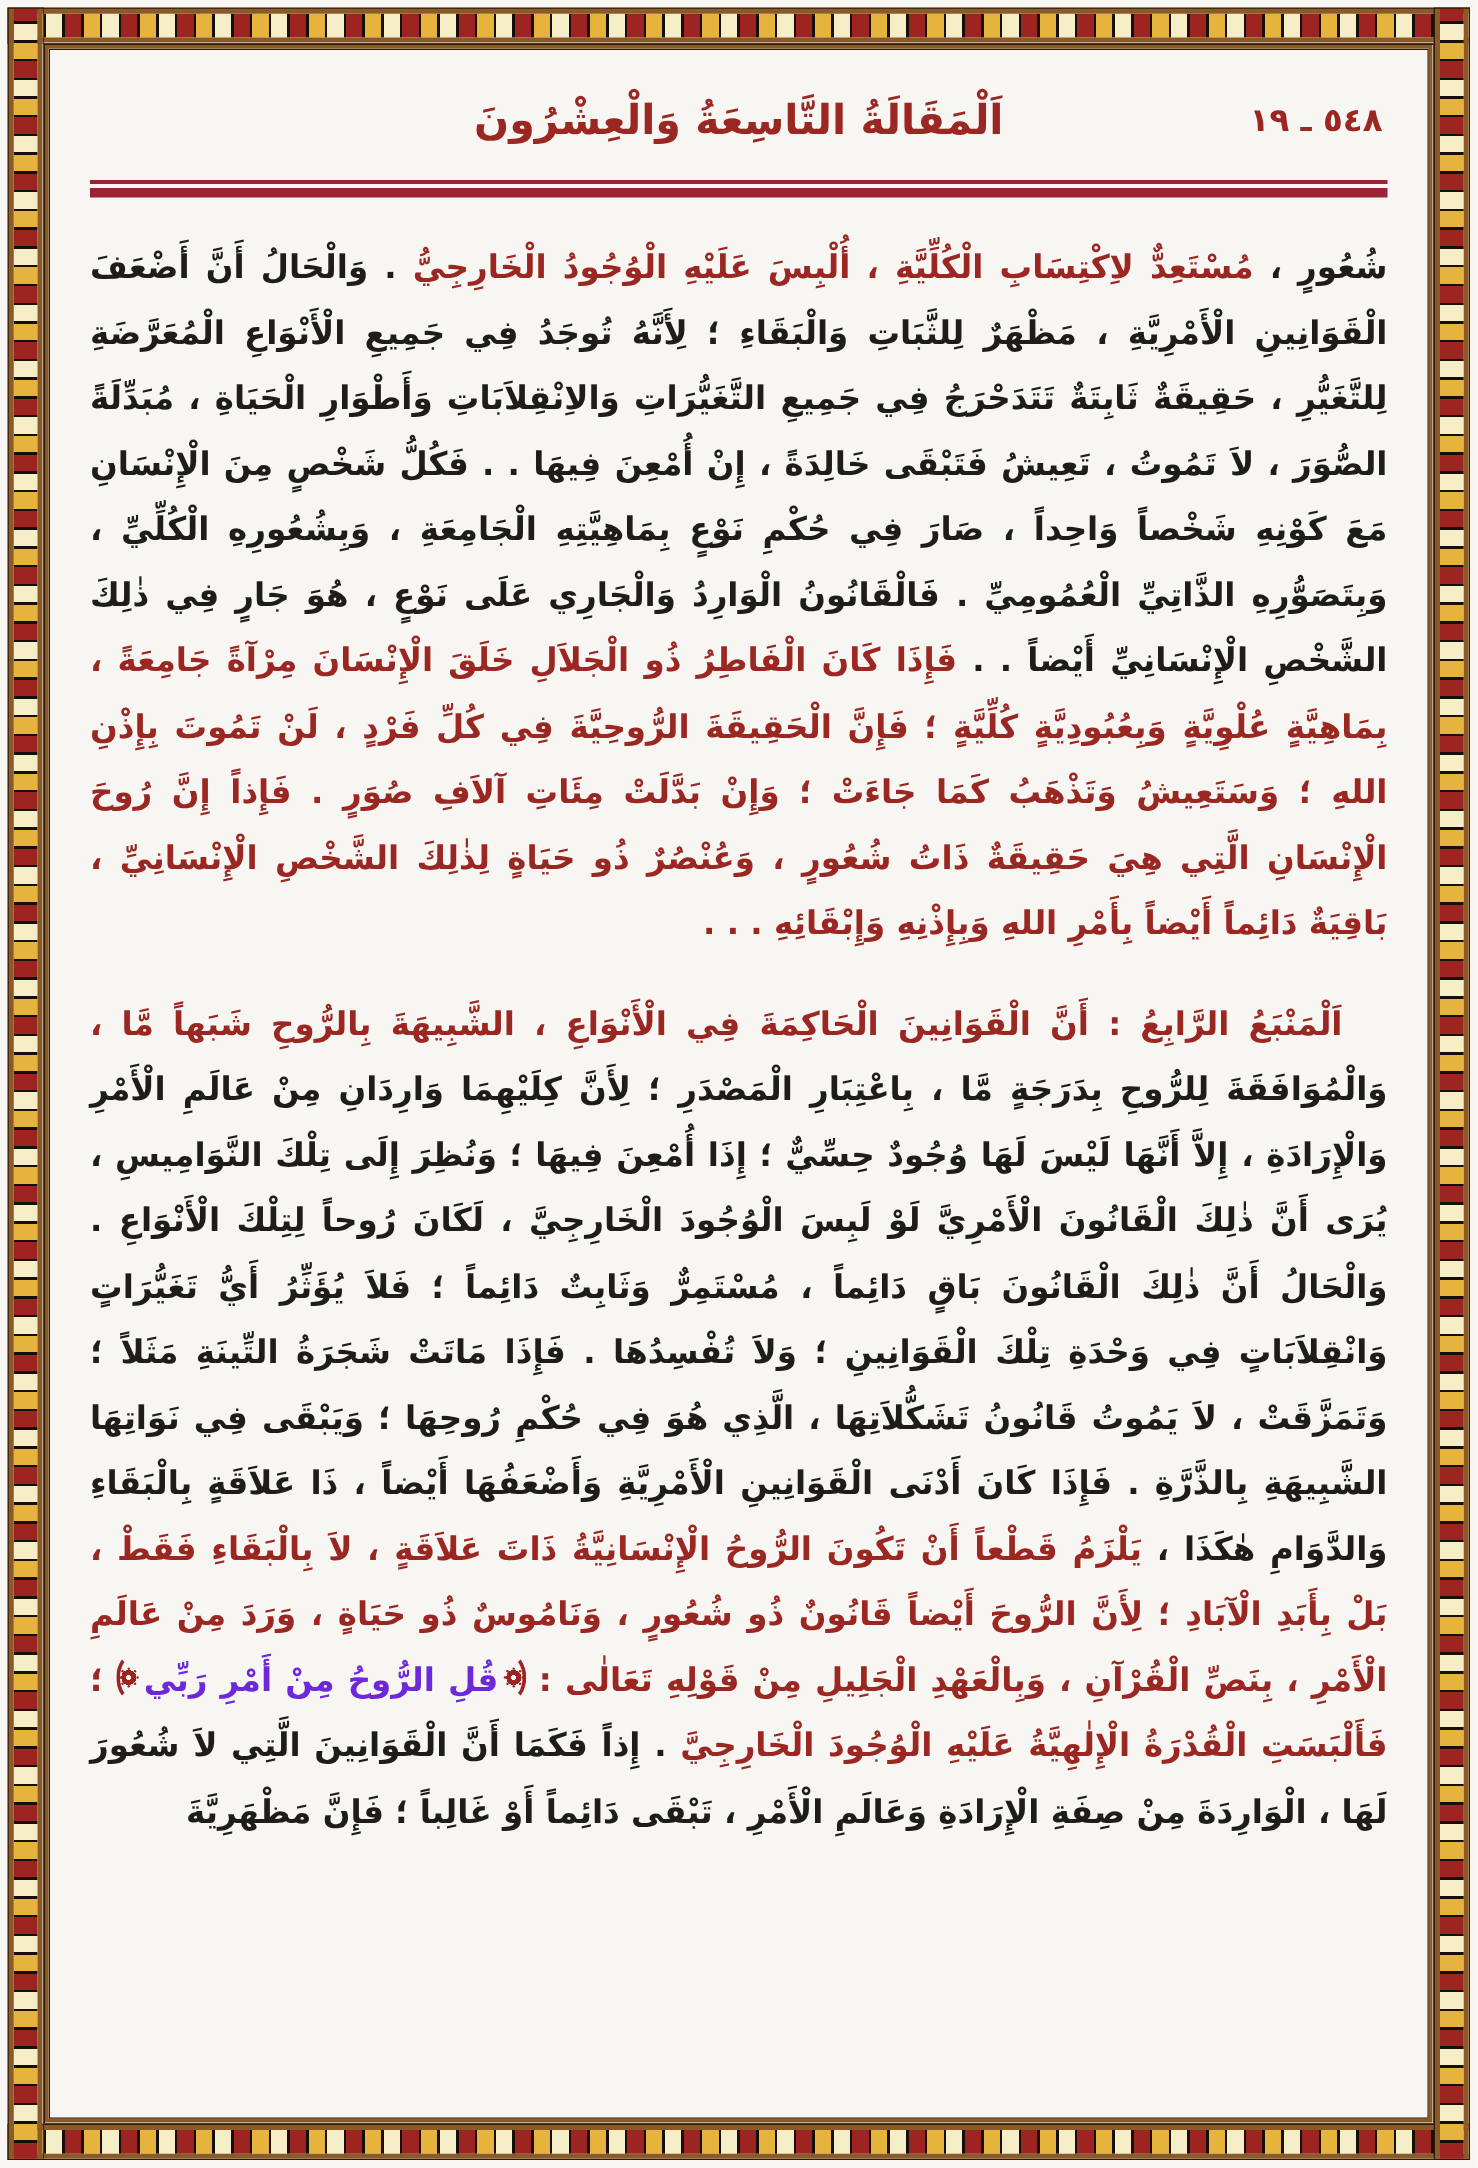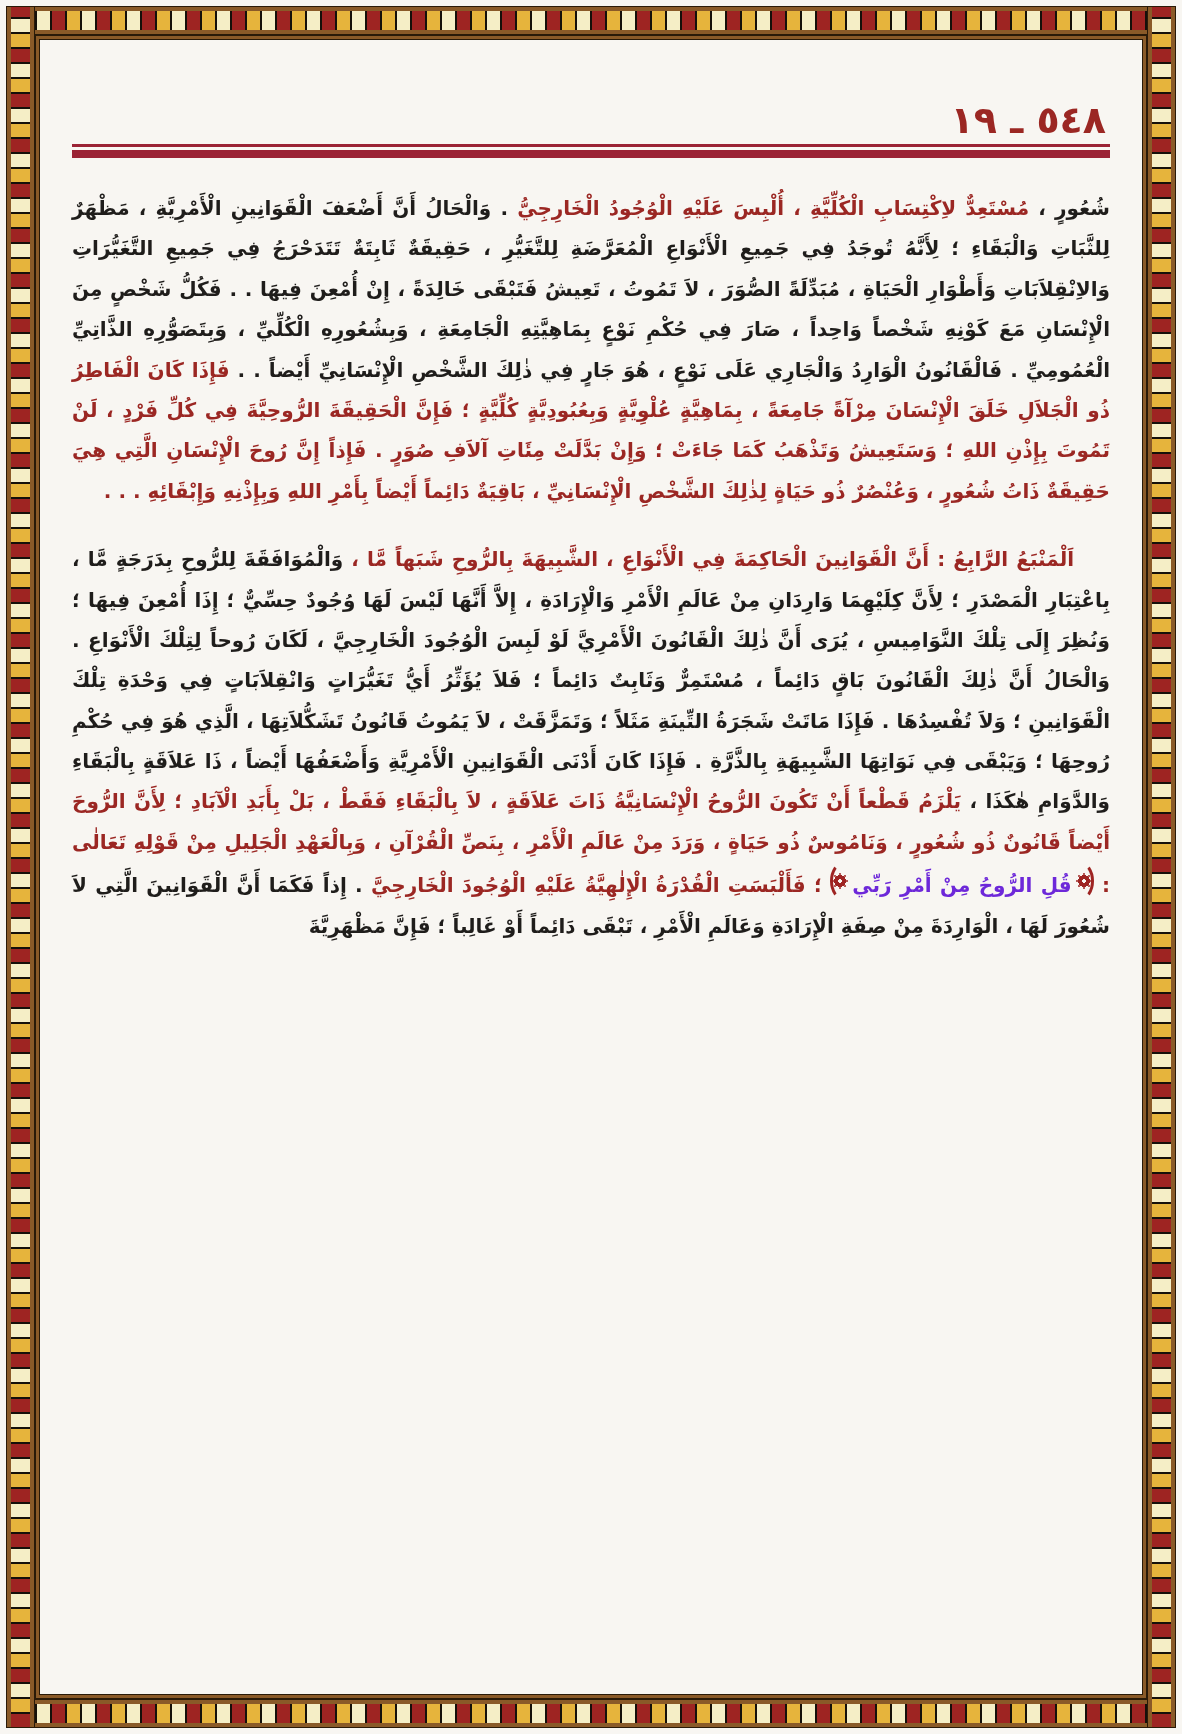--- a/index.html
+++ b/index.html
@@ -41,34 +41,34 @@
   }
   
   .content{
     position:absolute;top:42px;bottom:42px;left:44px;right:44px;
     padding:30px 28px 0 28px;overflow:hidden;
     direction:rtl;
   }
   .header{position:relative;height:64px;}
   .page-number{
     position:absolute;right:4px;top:10px;
-    color:#9b2723;font-size:38px;font-weight:bold;letter-spacing:2px;margin-top:16px;
+    color:#9b2723;font-size:26px;font-weight:bold;letter-spacing:2px;
   }
   .doc-title{
     position:absolute;left:0;right:0;top:4px;text-align:center;
     color:#9b2723;font-size:33px;font-weight:bold;
   }
   .double-rule{
     height:14px;margin-top:8px;
     background:linear-gradient(to bottom,
       #9b2335 0 3px,#f8f6f2 3px 6px,#9b2335 6px 14px);
   }
   .body-text{
     margin-top:30px;
-    font-size:20px;font-weight:bold;line-height:2.02;
+    font-size:26px;font-weight:bold;line-height:2.02;
     color:#1f1d1b;text-align:justify;
   }
   .body-text p{margin:0 0 28px 0;}
   .body-text p.indent{text-indent:36px;}
   .seg-black{color:#1f1d1b;}
   .seg-red{color:#9b2723;}
   .seg-blue{color:#6d28d9;}
   
   .ayah{
     display:inline-block;position:relative;width:22px;height:38px;
@@ -101,20 +101,21 @@
 
   <div class="strip h top"></div>
   <div class="strip h bottom"></div>
   <div class="strip v left"></div>
   <div class="strip v right"></div>
   <div class="inner-line"></div>
 
   <div class="content">
     <div class="header">
       <div class="page-number">٥٤٨ ـ ١٩</div>
+      <div class="doc-title">اَلْمَقَالَةُ التَّاسِعَةُ وَالْعِشْرُونَ</div>
     </div>
     <div class="double-rule"></div>
     <div class="body-text">
         <p><span class="seg-black">شُعُورٍ ، </span><span class="seg-red">مُسْتَعِدٌّ لاِكْتِسَابِ الْكُلِّيَّةِ ، أُلْبِسَ عَلَيْهِ الْوُجُودُ الْخَارِجِيُّ</span><span class="seg-black"> . وَالْحَالُ أَنَّ أَضْعَفَ الْقَوَانِينِ الْأَمْرِيَّةِ ، مَظْهَرٌ لِلثَّبَاتِ وَالْبَقَاءِ ؛ لِأَنَّهُ تُوجَدُ فِي جَمِيعِ الْأَنْوَاعِ الْمُعَرَّضَةِ لِلتَّغَيُّرِ ، حَقِيقَةٌ ثَابِتَةٌ تَتَدَحْرَجُ فِي جَمِيعِ التَّغَيُّرَاتِ وَالاِنْقِلاَبَاتِ وَأَطْوَارِ الْحَيَاةِ ، مُبَدِّلَةً الصُّوَرَ ، لاَ تَمُوتُ ، تَعِيشُ فَتَبْقَى خَالِدَةً ، إِنْ أُمْعِنَ فِيهَا . . فَكُلُّ شَخْصٍ مِنَ الْإِنْسَانِ مَعَ كَوْنِهِ شَخْصاً وَاحِداً ، صَارَ فِي حُكْمِ نَوْعٍ بِمَاهِيَّتِهِ الْجَامِعَةِ ، وَبِشُعُورِهِ الْكُلِّيِّ ، وَبِتَصَوُّرِهِ الذَّاتِيِّ الْعُمُومِيِّ . فَالْقَانُونُ الْوَارِدُ وَالْجَارِي عَلَى نَوْعٍ ، هُوَ جَارٍ فِي ذٰلِكَ الشَّخْصِ الْإِنْسَانِيِّ أَيْضاً . . </span><span class="seg-red">فَإِذَا كَانَ الْفَاطِرُ ذُو الْجَلاَلِ خَلَقَ الْإِنْسَانَ مِرْآةً جَامِعَةً ، بِمَاهِيَّةٍ عُلْوِيَّةٍ وَبِعُبُودِيَّةٍ كُلِّيَّةٍ ؛ فَإِنَّ الْحَقِيقَةَ الرُّوحِيَّةَ فِي كُلِّ فَرْدٍ ، لَنْ تَمُوتَ بِإِذْنِ اللهِ ؛ وَسَتَعِيشُ وَتَذْهَبُ كَمَا جَاءَتْ ؛ وَإِنْ بَدَّلَتْ مِئَاتِ آلاَفِ صُوَرٍ . فَإِذاً إِنَّ رُوحَ الْإِنْسَانِ الَّتِي هِيَ حَقِيقَةٌ ذَاتُ شُعُورٍ ، وَعُنْصُرٌ ذُو حَيَاةٍ لِذٰلِكَ الشَّخْصِ الْإِنْسَانِيِّ ، بَاقِيَةٌ دَائِماً أَيْضاً بِأَمْرِ اللهِ وَبِإِذْنِهِ وَإِبْقَائِهِ . . .</span></p>
         <p class="indent"><span class="seg-red">اَلْمَنْبَعُ الرَّابِعُ : أَنَّ الْقَوَانِينَ الْحَاكِمَةَ فِي الْأَنْوَاعِ ، الشَّبِيهَةَ بِالرُّوحِ شَبَهاً مَّا ، </span><span class="seg-black">وَالْمُوَافَقَةَ لِلرُّوحِ بِدَرَجَةٍ مَّا ، بِاعْتِبَارِ الْمَصْدَرِ ؛ لِأَنَّ كِلَيْهِمَا وَارِدَانِ مِنْ عَالَمِ الْأَمْرِ وَالْإِرَادَةِ ، إِلاَّ أَنَّهَا لَيْسَ لَهَا وُجُودٌ حِسِّيٌّ ؛ إِذَا أُمْعِنَ فِيهَا ؛ وَنُظِرَ إِلَى تِلْكَ النَّوَامِيسِ ، يُرَى أَنَّ ذٰلِكَ الْقَانُونَ الْأَمْرِيَّ لَوْ لَبِسَ الْوُجُودَ الْخَارِجِيَّ ، لَكَانَ رُوحاً لِتِلْكَ الْأَنْوَاعِ . وَالْحَالُ أَنَّ ذٰلِكَ الْقَانُونَ بَاقٍ دَائِماً ، مُسْتَمِرٌّ وَثَابِتٌ دَائِماً ؛ فَلاَ يُؤَثِّرُ أَيُّ تَغَيُّرَاتٍ وَانْقِلاَبَاتٍ فِي وَحْدَةِ تِلْكَ الْقَوَانِينِ ؛ وَلاَ تُفْسِدُهَا . فَإِذَا مَاتَتْ شَجَرَةُ التِّينَةِ مَثَلاً ؛ وَتَمَزَّقَتْ ، لاَ يَمُوتُ قَانُونُ تَشَكُّلاَتِهَا ، الَّذِي هُوَ فِي حُكْمِ رُوحِهَا ؛ وَيَبْقَى فِي نَوَاتِهَا الشَّبِيهَةِ بِالذَّرَّةِ . فَإِذَا كَانَ أَدْنَى الْقَوَانِينِ الْأَمْرِيَّةِ وَأَضْعَفُهَا أَيْضاً ، ذَا عَلاَقَةٍ بِالْبَقَاءِ وَالدَّوَامِ هٰكَذَا ، </span><span class="seg-red">يَلْزَمُ قَطْعاً أَنْ تَكُونَ الرُّوحُ الْإِنْسَانِيَّةُ ذَاتَ عَلاَقَةٍ ، لاَ بِالْبَقَاءِ فَقَطْ ، بَلْ بِأَبَدِ الْآبَادِ ؛ لِأَنَّ الرُّوحَ أَيْضاً قَانُونٌ ذُو شُعُورٍ ، وَنَامُوسٌ ذُو حَيَاةٍ ، وَرَدَ مِنْ عَالَمِ الْأَمْرِ ، بِنَصِّ الْقُرْآنِ ، وَبِالْعَهْدِ الْجَلِيلِ مِنْ قَوْلِهِ تَعَالٰى : </span><span class="ayah open"><span class="arc"></span><span class="rosette"></span></span><span class="seg-blue">قُلِ الرُّوحُ مِنْ أَمْرِ رَبِّي</span><span class="ayah close"><span class="arc"></span><span class="rosette"></span></span><span class="seg-red"> ؛ فَأَلْبَسَتِ الْقُدْرَةُ الْإِلٰهِيَّةُ عَلَيْهِ الْوُجُودَ الْخَارِجِيَّ</span><span class="seg-black"> . إِذاً فَكَمَا أَنَّ الْقَوَانِينَ الَّتِي لاَ شُعُورَ لَهَا ، الْوَارِدَةَ مِنْ صِفَةِ الْإِرَادَةِ وَعَالَمِ الْأَمْرِ ، تَبْقَى دَائِماً أَوْ غَالِباً ؛ فَإِنَّ مَظْهَرِيَّةَ</span></p>
       </div>
   </div>
 </div>
 
 </body></html>

